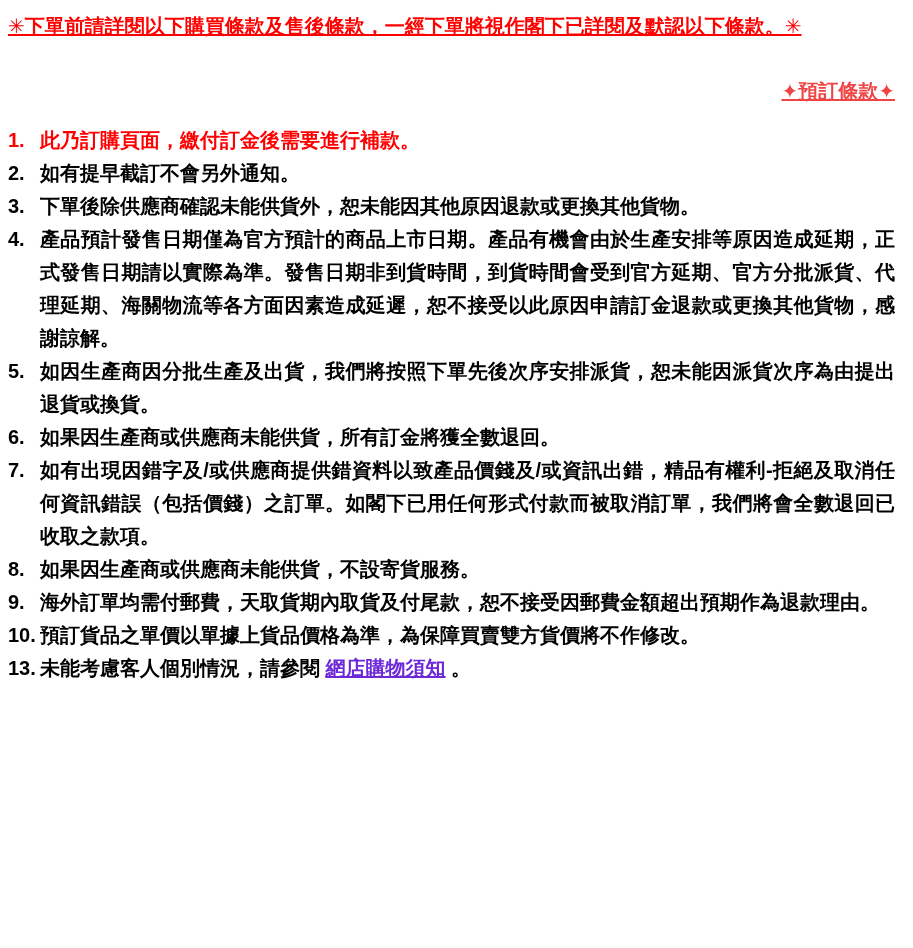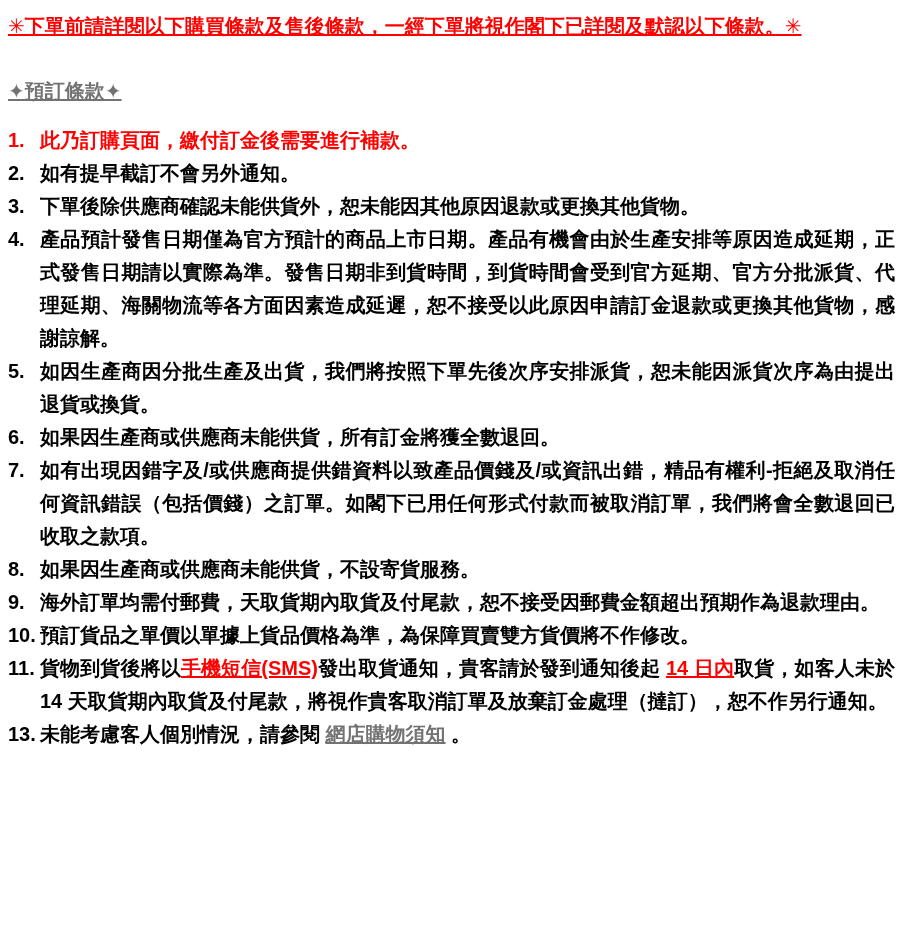--- a/index.html
+++ b/index.html
@@ -12,37 +12,38 @@
     font-size: 20px;
     line-height: 33px;
     color: #000000;
   }
   .notice {
     color: #ff0000;
     text-decoration: underline;
     margin: 2px 0 32px 0;
   }
   .heading {
-    color: #737373;
+    color: #ef4444;
     text-decoration: underline;
     margin: 0 0 16px 0;
+    text-align: right;
   }
   .terms { }
   .term { display: flex; }
   .num {
     flex: 0 0 32px;
     width: 32px;
   }
   .txt {
     flex: 1;
     text-align: justify;
   }
   .red { color: #ff0000; }
   .red-u { color: #ff0000; text-decoration: underline; }
-  .link { color: #737373; text-decoration: underline; cursor: pointer; }
+  .link { color: #6d28d9; text-decoration: underline; cursor: pointer; }
 </style>
 </head>
 <body>
 
 <div class="page">
 
   <p class="notice">✳下單前請詳閱以下購買條款及售後條款，一經下單將視作閣下已詳閱及默認以下條款。✳</p>
 
   <p class="heading">✦預訂條款✦</p>
 
@@ -91,24 +92,20 @@
     <div class="term">
       <span class="num">9.</span>
       <div class="txt">海外訂單均需付郵費，天取貨期內取貨及付尾款，恕不接受因郵費金額超出預期作為退款理由。</div>
     </div>
 
     <div class="term">
       <span class="num">10.</span>
       <div class="txt">預訂貨品之單價以單據上貨品價格為準，為保障買賣雙方貨價將不作修改。</div>
     </div>
 
-    <div class="term">
-      <span class="num">11.</span>
-      <div class="txt"><span>貨物到貨後將以</span><span class="red-u">手機短信(SMS)</span><span>發出取貨通知，貴客請於發到通知後起 </span><span class="red-u">14 日內</span><span>取貨，如客人未於 14 天取貨期內取貨及付尾款，將視作貴客取消訂單及放棄訂金處理（撻訂），恕不作另行通知。</span></div>
-    </div>
 
 
     <div class="term">
       <span class="num">13.</span>
       <div class="txt"><span>未能考慮客人個別情況，請參閱 </span><a class="link">網店購物須知</a><span> 。</span></div>
     </div>
 
   </div>
 </div>
 

